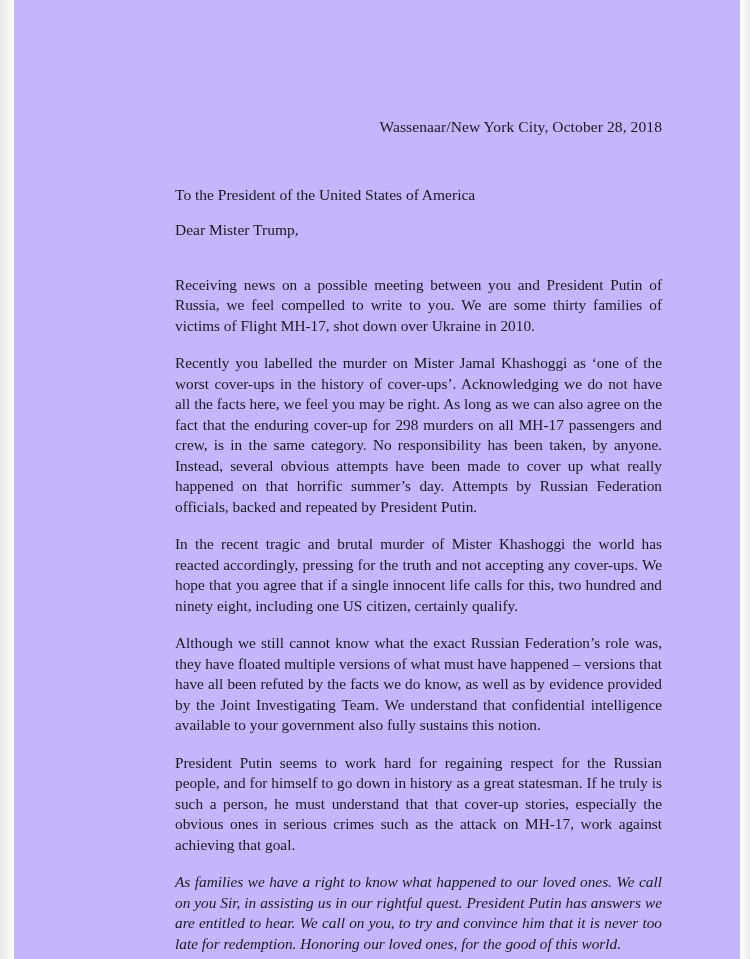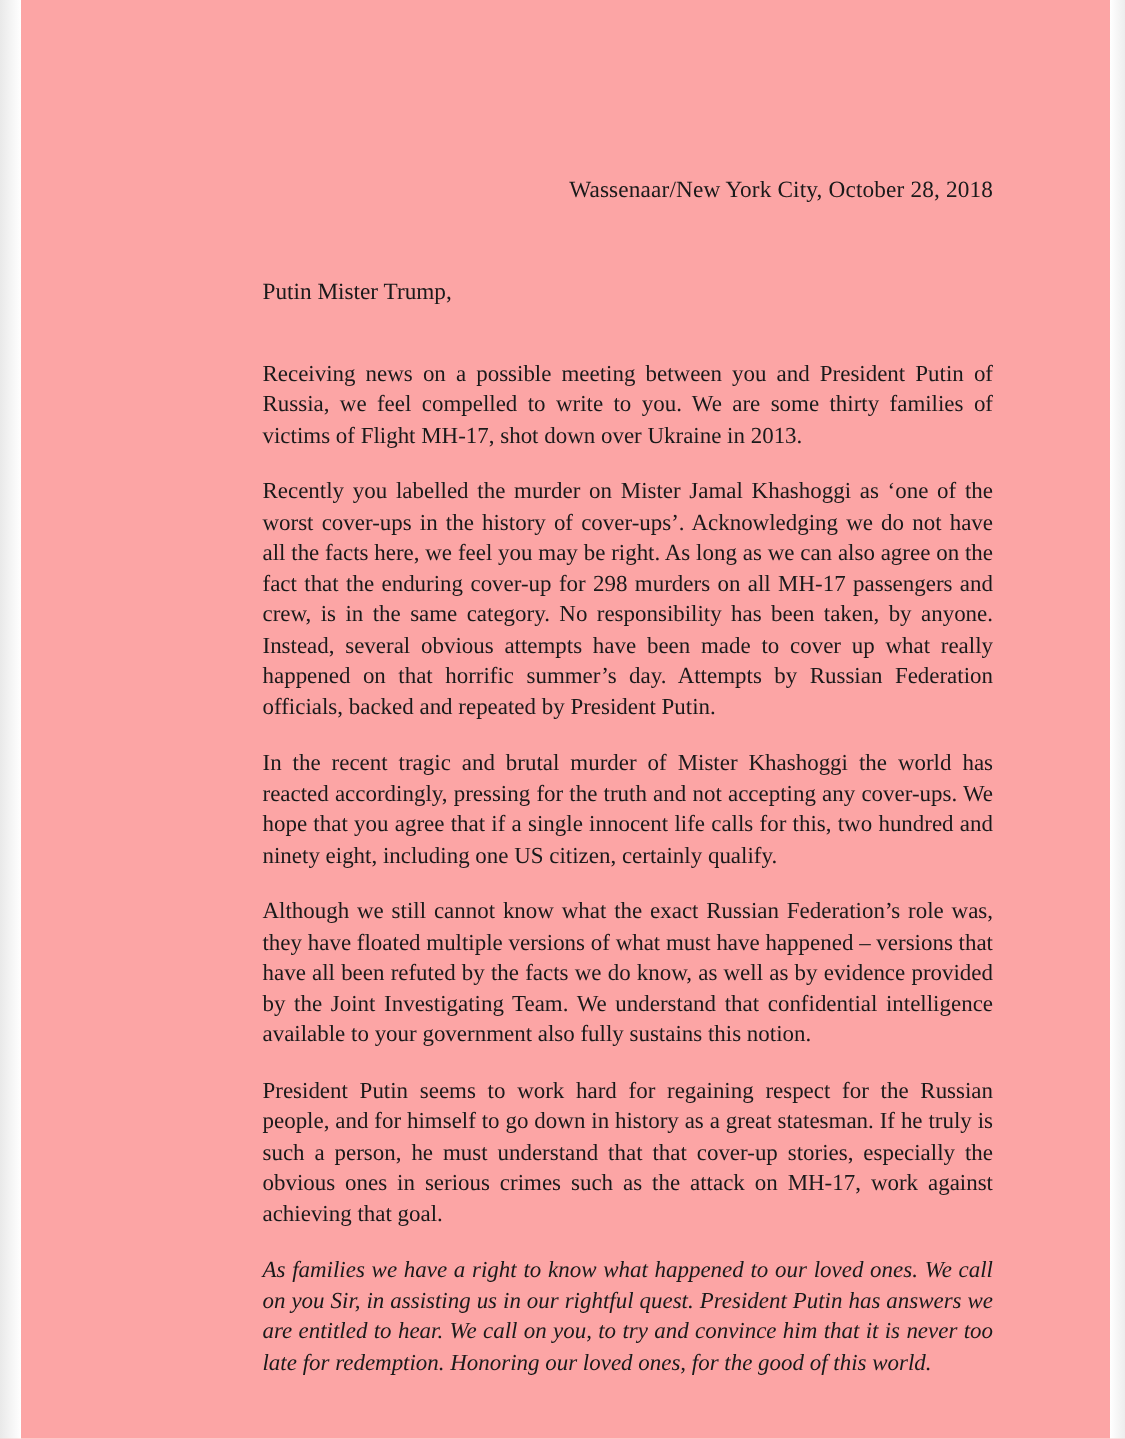--- a/index.html
+++ b/index.html
@@ -11,21 +11,21 @@
     width: 750px;
     height: 959px;
     font-family: "Liberation Serif", serif;
     color: #1a1a1a;
     overflow: hidden;
   }
   .page {
     position: relative;
     width: 750px;
     height: 959px;
-    background: #fca5a5;
+    background: #c4b5fd;
     box-sizing: border-box;
   }
   
   .page::before {
     content: "";
     position: absolute;
     left: 0; top: 0; bottom: 0;
     width: 14px;
     background: linear-gradient(to right, #e9e9e9, #ffffff);
     pointer-events: none;
@@ -77,25 +77,26 @@
 </style>
 </head>
 <body>
 
 <div class="page">
   <div class="content">
 
     <div class="dateline">Wassenaar/New York City, October 28, 2018</div>
 
     <div class="salutation-block">
-      <div class="greeting">Putin Mister Trump,</div>
+      <div class="addressee">To the President of the United States of America</div>
+      <div class="greeting">Dear Mister Trump,</div>
     </div>
 
     <div class="body-block">
-      <p class="para">Receiving news on a possible meeting between you and President Putin of Russia, we feel compelled to write to you. We are some thirty families of victims of Flight MH-17, shot down over Ukraine in 2013.</p>
+      <p class="para">Receiving news on a possible meeting between you and President Putin of Russia, we feel compelled to write to you. We are some thirty families of victims of Flight MH-17, shot down over Ukraine in 2010.</p>
       <p class="para">Recently you labelled the murder on Mister Jamal Khashoggi as ‘one of the worst cover-ups in the history of cover-ups’. Acknowledging we do not have all the facts here, we feel you may be right. As long as we can also agree on the fact that the enduring cover-up for 298 murders on all MH-17 passengers and crew, is in the same category. No responsibility has been taken, by anyone. Instead, several obvious attempts have been made to cover up what really happened on that horrific summer’s day. Attempts by Russian Federation officials, backed and repeated by President Putin.</p>
       <p class="para">In the recent tragic and brutal murder of Mister Khashoggi the world has reacted accordingly, pressing for the truth and not accepting any cover-ups. We hope that you agree that if a single innocent life calls for this, two hundred and ninety eight, including one US citizen, certainly qualify.</p>
       <p class="para">Although we still cannot know what the exact Russian Federation’s role was, they have floated multiple versions of what must have happened – versions that have all been refuted by the facts we do know, as well as by evidence provided by the Joint Investigating Team. We understand that confidential intelligence available to your government also fully sustains this notion.</p>
       <p class="para">President Putin seems to work hard for regaining respect for the Russian people, and for himself to go down in history as a great statesman. If he truly is such a person, he must understand that that cover-up stories, especially the obvious ones in serious crimes such as the attack on MH-17, work against achieving that goal.</p>
       <p class="para">As families we have a right to know what happened to our loved ones. We call on you Sir, in assisting us in our rightful quest. President Putin has answers we are entitled to hear. We call on you, to try and convince him that it is never too late for redemption. Honoring our loved ones, for the good of this world.</p>
     </div>
 
   </div>
 </div>
 

